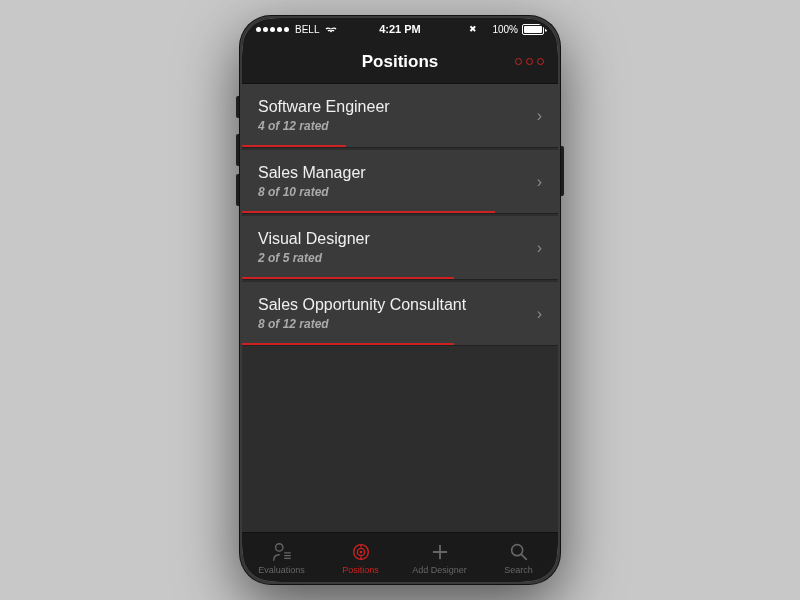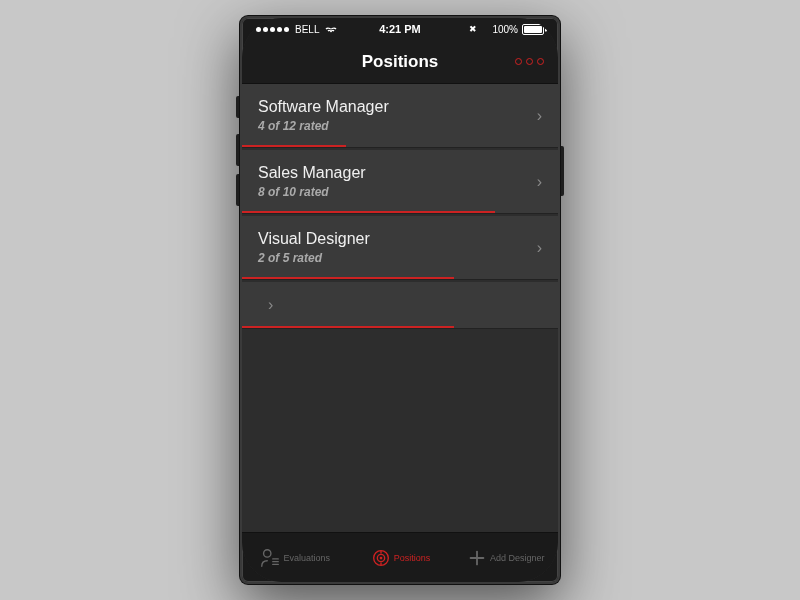--- a/index.html
+++ b/index.html
@@ -17,21 +17,21 @@
     .phone-wrapper {
       position: relative;
       width: 320px;
       height: 568px;
     }
 
     .phone-body {
       width: 320px;
       height: 568px;
       background: #1a1a1a;
-      border-radius: 8px;
+      border-radius: 31px;
       border: 2px solid #3a3a3a;
       box-shadow:
         0 0 0 1px #111,
         0 20px 60px rgba(0,0,0,0.6),
         inset 0 0 0 1px #444;
       overflow: hidden;
       position: relative;
     }
 
     
@@ -273,20 +273,21 @@
       background: #1a1a1a;
       border-top: 1px solid #111;
       display: flex;
       align-items: center;
       flex-shrink: 0;
     }
 
     .tab-item {
       flex: 1;
       display: flex;
+      flex-direction: column;
       align-items: center;
       justify-content: center;
       gap: 2px;
       cursor: pointer;
     }
 
     .tab-label {
       font-size: 9px;
       color: #666;
     }
@@ -346,21 +347,21 @@
           <div class="more-dot"></div>
           <div class="more-dot"></div>
           <div class="more-dot"></div>
         </div>
       </div>
 
       <div class="content">
 
         <div class="list-item">
           <div class="list-item-content">
-            <div class="item-title">Software Manager</div>
+            <div class="item-title">Software Engineer</div>
             <div class="item-subtitle">4 of 12 rated</div>
           </div>
           <span class="chevron">›</span>
           <div class="progress-bar-container">
             <div class="progress-bar-fill" style="width: 33%"></div>
           </div>
         </div>
 
         <div class="list-item">
           <div class="list-item-content">
@@ -378,20 +379,24 @@
             <div class="item-title">Visual Designer</div>
             <div class="item-subtitle">2 of 5 rated</div>
           </div>
           <span class="chevron">›</span>
           <div class="progress-bar-container">
             <div class="progress-bar-fill" style="width: 67%"></div>
           </div>
         </div>
 
         <div class="list-item">
+          <div class="list-item-content">
+            <div class="item-title">Sales Opportunity Consultant</div>
+            <div class="item-subtitle">8 of 12 rated</div>
+          </div>
           <span class="chevron">›</span>
           <div class="progress-bar-container">
             <div class="progress-bar-fill" style="width: 67%"></div>
           </div>
         </div>
 
       </div>
 
       <div class="tab-bar">
 
@@ -416,18 +421,25 @@
         </div>
 
         <div class="tab-item">
           <svg class="tab-svg" viewBox="0 0 24 24" fill="none">
             <line x1="12" y1="5" x2="12" y2="19" stroke="#666" stroke-width="2" stroke-linecap="round"></line>
             <line x1="5" y1="12" x2="19" y2="12" stroke="#666" stroke-width="2" stroke-linecap="round"></line>
           </svg>
           <span class="tab-label">Add Designer</span>
         </div>
 
+        <div class="tab-item">
+          <svg class="tab-svg" viewBox="0 0 24 24" fill="none">
+            <circle cx="10" cy="10" r="6" stroke="#666" stroke-width="1.8"></circle>
+            <line x1="14.5" y1="14.5" x2="20" y2="20" stroke="#666" stroke-width="1.8" stroke-linecap="round"></line>
+          </svg>
+          <span class="tab-label">Search</span>
+        </div>
 
       </div>
 
     </div>
   </div>
 </div>
 
 </body></html>

